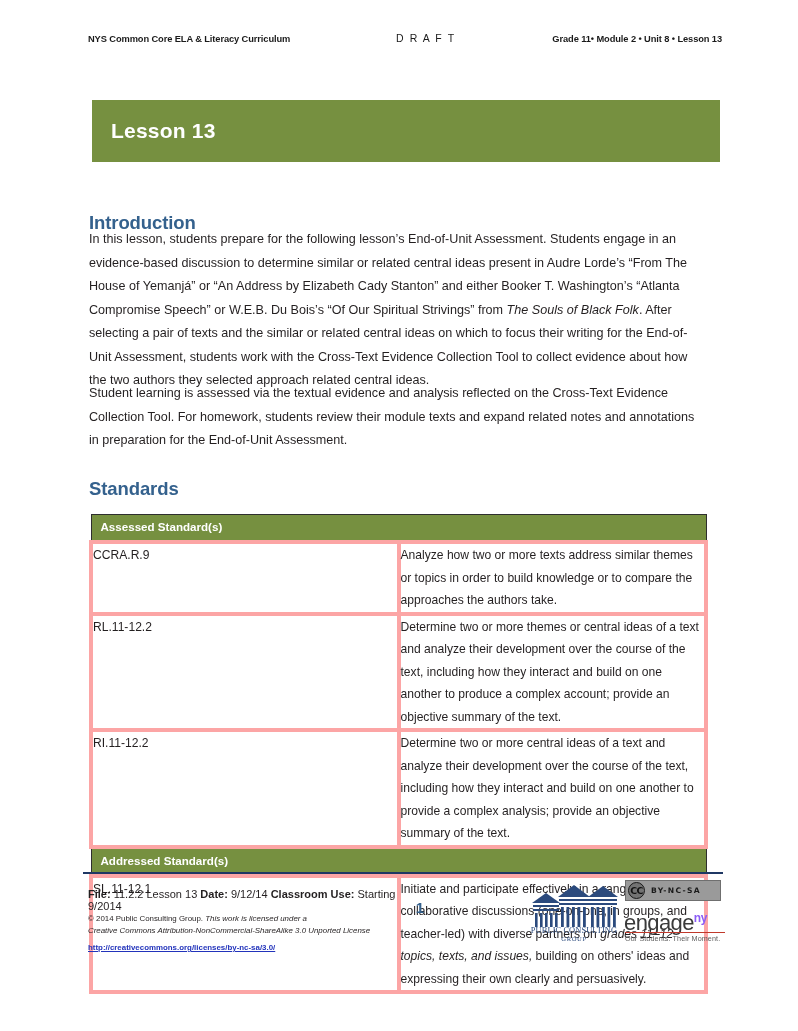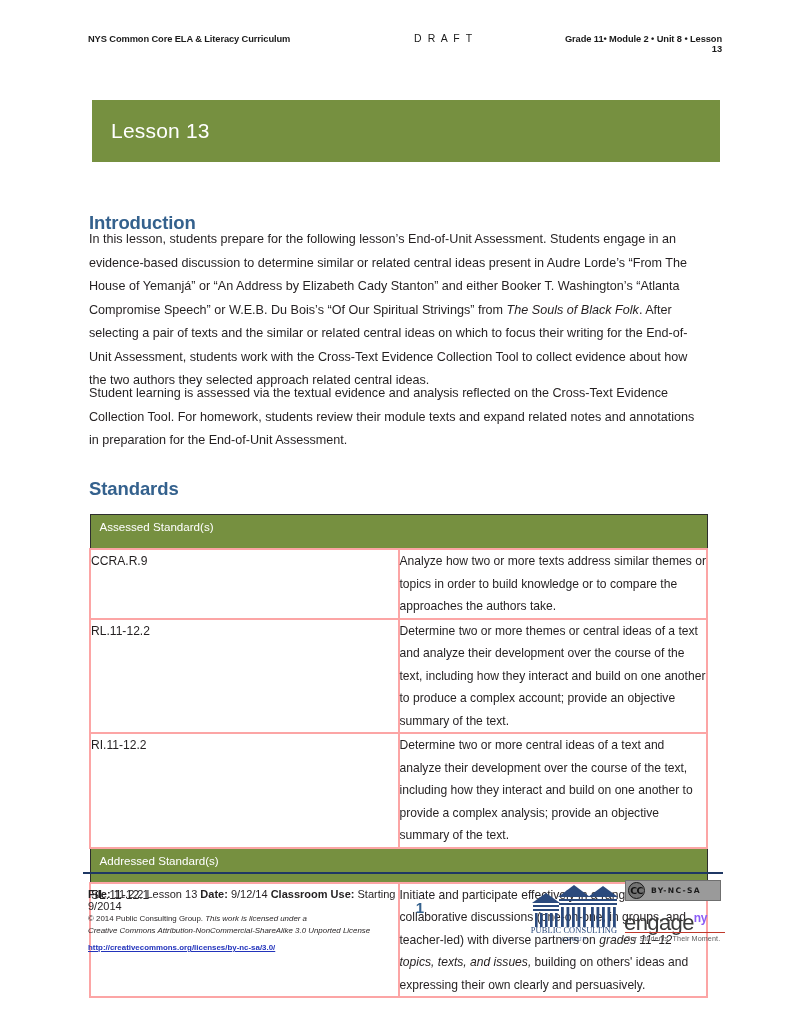--- a/index.html
+++ b/index.html
@@ -29,21 +29,20 @@
     position: absolute;
     top: 32px;
     left: 88px;
     width: 634px;
     display: flex;
     align-items: baseline;
     font-size: 9.3px;
     font-weight: bold;
     letter-spacing: -0.1px;
     color: #1a1a1a;
-    gap: 18px;
   }
   .rh-left { width: 300px; }
   .rh-center {
     width: 130px;
     font-weight: normal;
     letter-spacing: 1.6px;
     font-size: 10.5px;
     text-align: left;
     padding-left: 8px;
   }
@@ -73,21 +72,21 @@
     align-items: center;
     justify-content: center;
     letter-spacing: 0.2px;
   }
   .banner-sep { width: 4px; background: #ffffff; }
   .banner-title {
     flex: 1;
     background: #769040;
     color: #ffffff;
     font-size: 21px;
-    font-weight: normal;
+    font-weight: bold;
     display: flex;
     align-items: center;
     padding-left: 19px;
     letter-spacing: 0.2px;
     text-align: center;
   }
 
   
   .h2 {
     position: absolute;
@@ -117,30 +116,30 @@
   
   .std-table {
     position: absolute;
     left: 89px;
     top: 514px;
     width: 619px;
     border-collapse: collapse;
     table-layout: fixed;
   }
   .std-table td, .std-table th {
-    border: 2px solid #fca5a5;
+    border: 4px solid #fca5a5;
     vertical-align: top;
     padding: 0;
   }
   .std-head td {
     background: #769040;
     color: #ffffff;
     font-size: 11.6px;
-    font-weight: normal;
-    padding: 4px 8px 13px 9px;
+    font-weight: bold;
+    padding: 4px 8px 5px 9px;
     border: 1px solid #2e2e2e;
     line-height: 16px;
   }
   .std-code {
     width: 93px;
     font-size: 12.1px;
     padding: 7px 4px 8px 9px;
     line-height: 22px;
     color: #231f20;
   }

